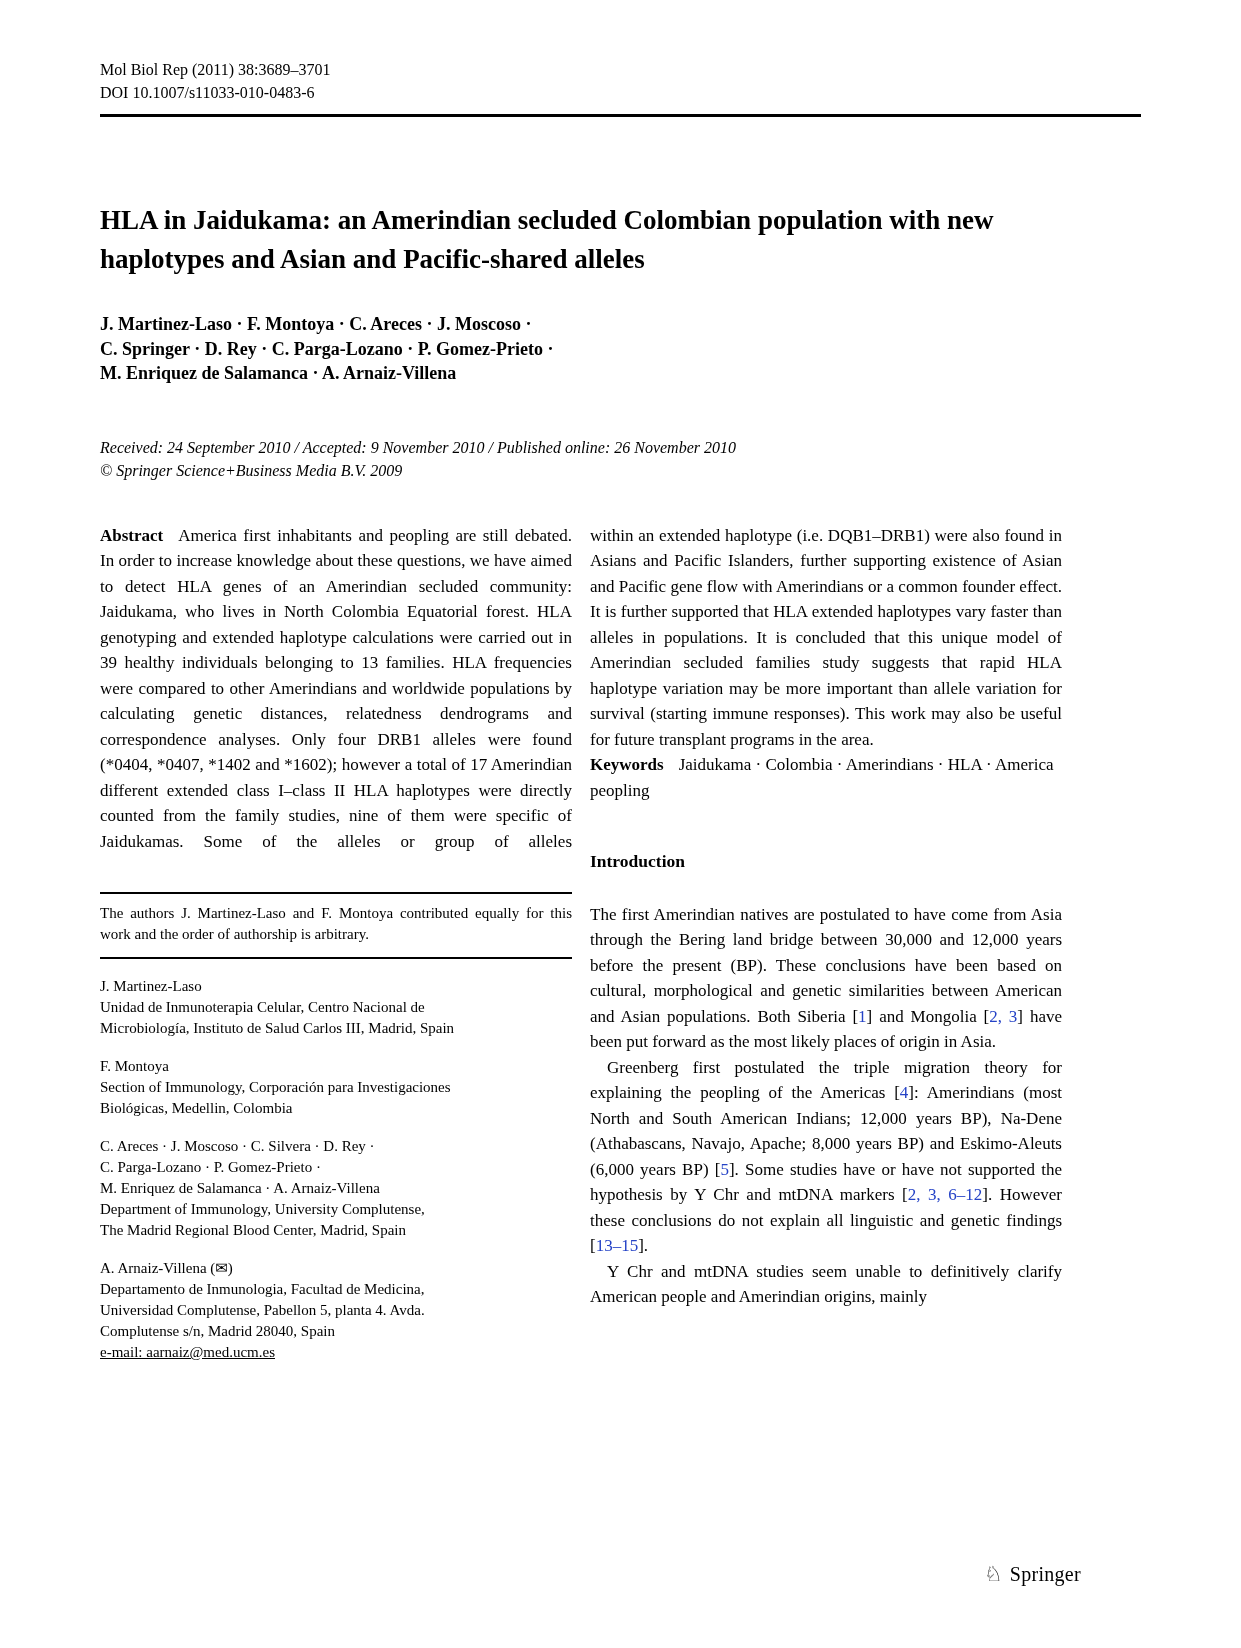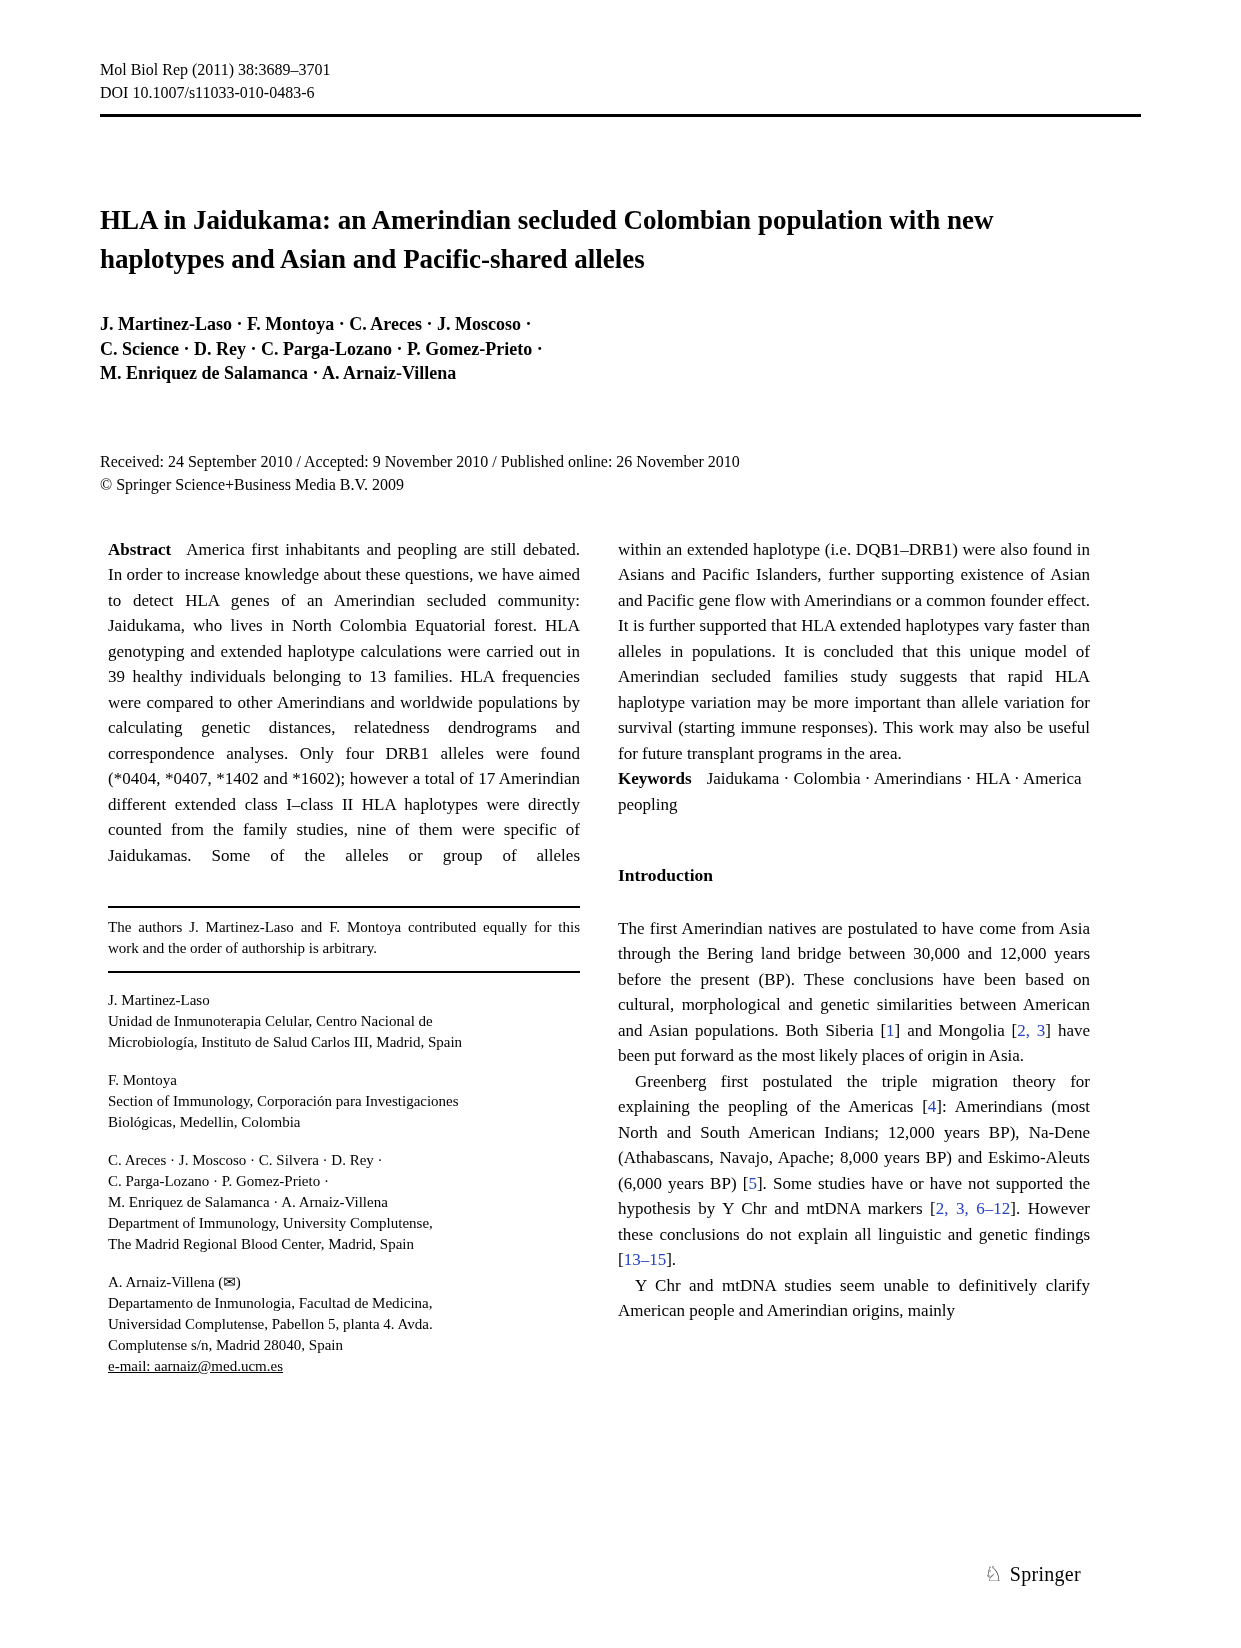--- a/index.html
+++ b/index.html
@@ -18,22 +18,22 @@
   .jline { font-size: 16px; line-height: 23px; }
   .rule { height: 3px; background: #000; margin-top: 10px; width: 1041px; }
   h1.title {
     margin: 84px 0 0 0;
     max-width: 905px;
     font-size: 27px;
     line-height: 39px;
     font-weight: bold;
   }
   .authors { margin-top: 33px; font-size: 18px; font-weight: bold; line-height: 24.5px; }
-  .meta { margin-top: 64px; font-size: 16px; line-height: 23.5px; }
-  .columns { display: flex; gap: 38px; margin-top: 40px; width: 982px; margin-left: 8px; }
+  .meta { margin-top: 50px; font-size: 16px; line-height: 23.5px; font-style: italic; }
+  .columns { display: flex; gap: 18px; margin-top: 40px; width: 982px; }
   .col { width: 472px; font-size: 17px; line-height: 25.5px; text-align: justify; }
   .col p { margin: 0; }
   .lbl { font-weight: bold; margin-right: 15px; }
   .abstract-p { text-align: justify; text-align-last: justify; }
   .footnotes { margin-top: 38px; }
   .fn { font-size: 15px; line-height: 21px; text-align: left; }
   .fn-rule { height: 2px; background: #000; width: 100%; }
   .note { margin: 9px 0 12px 0 !important; text-align: justify; }
   .aff { margin-top: 17px; }
   .keywords { margin-top: 27px; text-align: left; }
@@ -66,21 +66,21 @@
   <div class="header">
     <div class="jline">Mol Biol Rep (2011) 38:3689–3701</div>
     <div class="jline">DOI 10.1007/s11033-010-0483-6</div>
     <div class="rule"></div>
   </div>
 
   <h1 class="title">HLA in Jaidukama: an Amerindian secluded Colombian population with new haplotypes and Asian and Pacific-shared alleles</h1>
 
   <div class="authors">
     <div>J. Martinez-Laso · F. Montoya · C. Areces · J. Moscoso ·</div>
-    <div>C. Science · D. Rey · C. Parga-Lozano · P. Gomez-Prieto ·</div>
+    <div>C. Springer · D. Rey · C. Parga-Lozano · P. Gomez-Prieto ·</div>
     <div>M. Enriquez de Salamanca · A. Arnaiz-Villena</div>
   </div>
 
   <div class="meta">
     <div>Received: 24 September 2010 / Accepted: 9 November 2010 / Published online: 26 November 2010</div>
     <div>© Springer Science+Business Media B.V. 2009</div>
   </div>
 
   <div class="columns">
 

